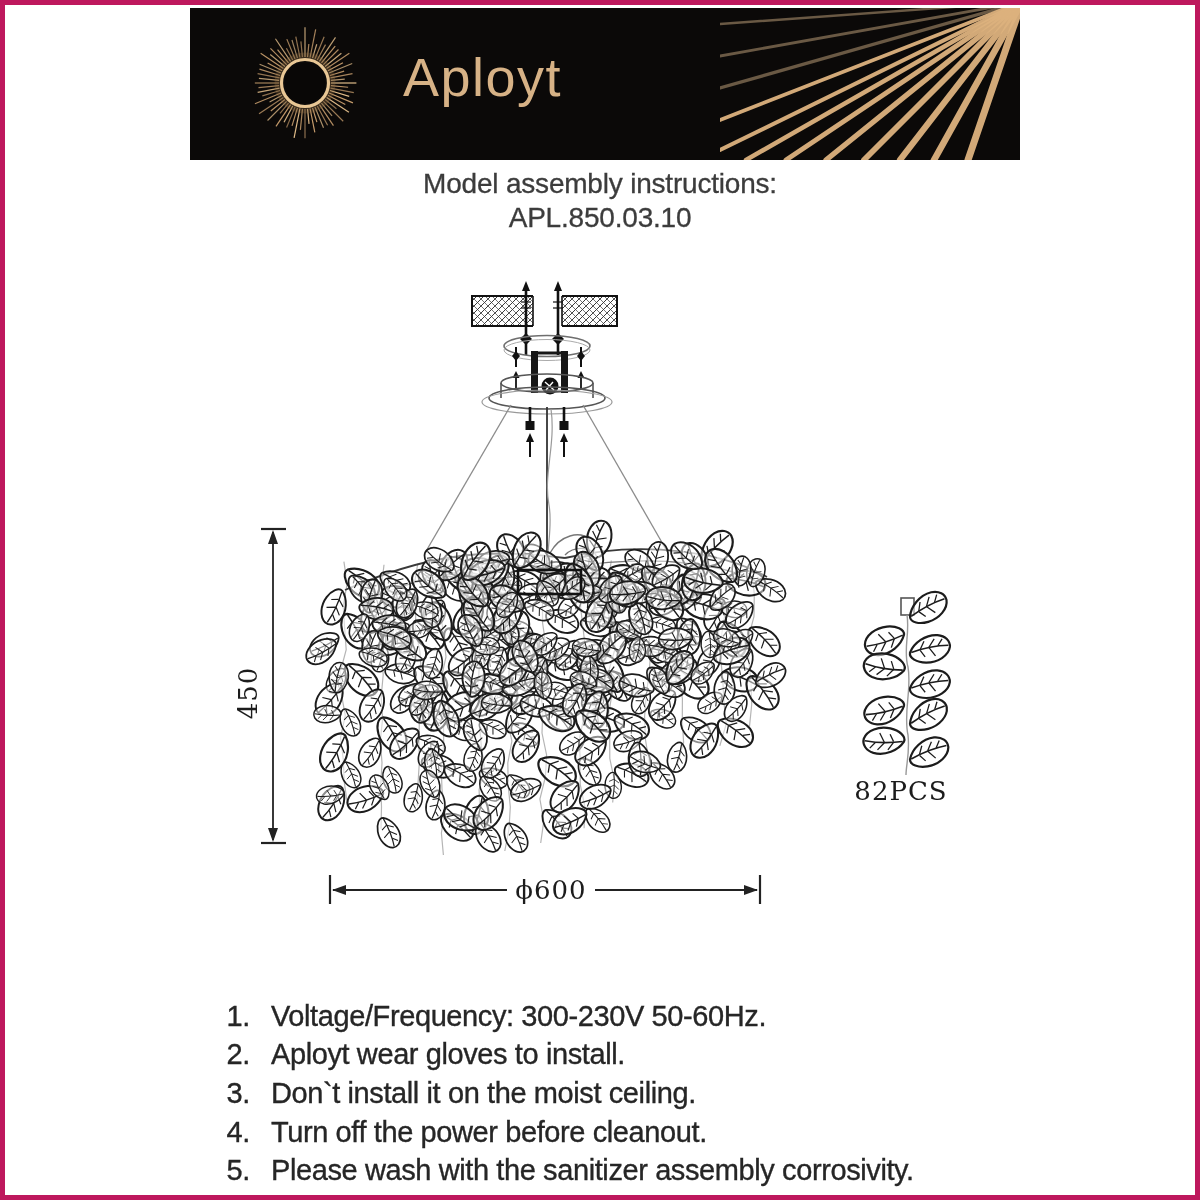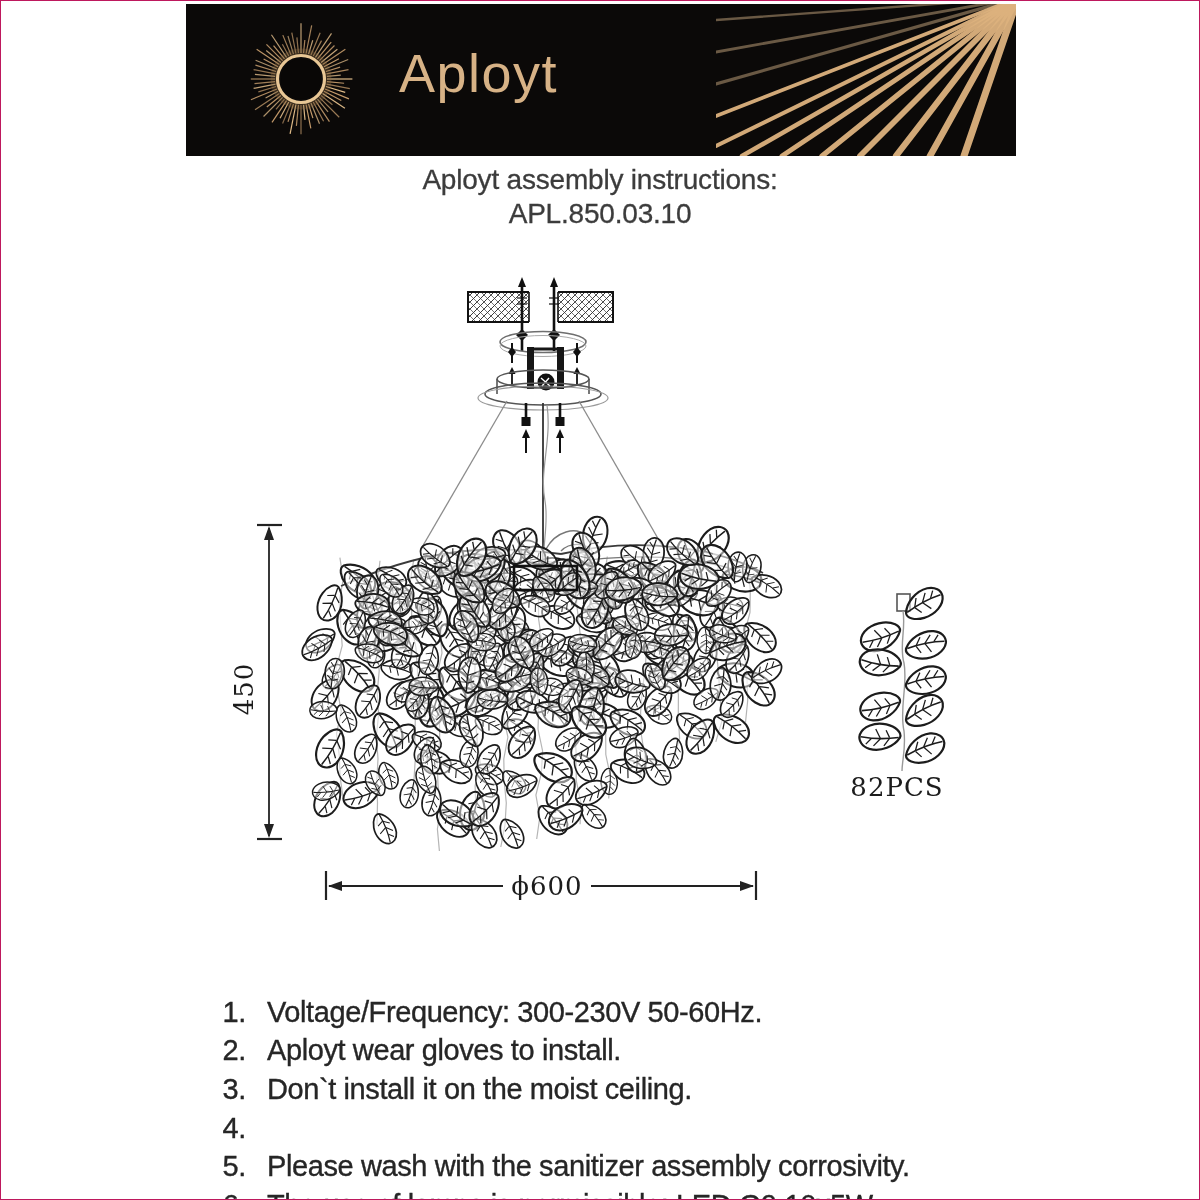--- a/index.html
+++ b/index.html
@@ -1,18 +1,18 @@
 <!DOCTYPE html>
 <html><head>
 <meta charset="utf-8">
 <style>
   html,body{margin:0;padding:0;background:#ffffff;}
   .page{
     position:relative;width:1200px;height:1200px;background:#ffffff;
-    border:1px solid #be185d;box-sizing:border-box;overflow:hidden;
+    border:5px solid #be185d;box-sizing:border-box;overflow:hidden;
     font-family:"Liberation Sans",sans-serif;
   }
   
   .header{
     position:absolute;left:185px;top:3px;width:830px;height:152px;
     background:#0b0908;overflow:hidden;
   }
   .sunburst-svg{position:absolute;left:35px;top:-5px;}
   .brand{
     position:absolute;left:213px;top:38px;
@@ -131,21 +131,21 @@
           <line x1="302" y1="-6" x2="106" y2="152" stroke="#ddb27e" stroke-width="5.34" opacity="0.95" stroke-linecap="round"></line>
           <line x1="302" y1="-6" x2="144" y2="152" stroke="#ddb27e" stroke-width="5.76" opacity="0.95" stroke-linecap="round"></line>
           <line x1="302" y1="-6" x2="180" y2="152" stroke="#ddb27e" stroke-width="6.18" opacity="0.95" stroke-linecap="round"></line>
           <line x1="302" y1="-6" x2="214" y2="152" stroke="#ddb27e" stroke-width="6.60" opacity="0.95" stroke-linecap="round"></line>
           <line x1="302" y1="-6" x2="248" y2="152" stroke="#ddb27e" stroke-width="7.02" opacity="0.95" stroke-linecap="round"></line>
         </g>
     </svg>
   </div>
 
   <div class="title-block">
-    <div>Aployt assembly instructions:</div>
+    <div>Model assembly instructions:</div>
     <div>APL.850.03.10</div>
   </div>
 
   <svg class="diagram-svg" width="1200" height="1200" viewBox="0 0 1200 1200">
     <defs>
       <pattern id="hatch" width="7" height="7" patternUnits="userSpaceOnUse">
         <path d="M0,7 L7,0 M-1,1 L1,-1 M6,8 L8,6" stroke="#3a3a3a" stroke-width="1"></path>
         <path d="M0,0 L7,7 M6,-1 L8,1 M-1,6 L1,8" stroke="#3a3a3a" stroke-width="0.7"></path>
       </pattern>
       <symbol id="leaf" overflow="visible">
@@ -601,20 +601,21 @@
     <div class="inst-item">
       <span class="inst-num">2.</span>
       <span>Aployt wear gloves to install.</span>
     </div>
     <div class="inst-item">
       <span class="inst-num">3.</span>
       <span>Don`t install it on the moist ceiling.</span>
     </div>
     <div class="inst-item">
       <span class="inst-num">4.</span>
+      <span>Turn off the power before cleanout.</span>
     </div>
     <div class="inst-item">
       <span class="inst-num">5.</span>
       <span>Please wash with the sanitizer assembly corrosivity.</span>
     </div>
     <div class="inst-item">
       <span class="inst-num">6.</span>
       <span>The use of lamps is permissible: LED G9 10x5W.</span>
     </div>
   </div>

